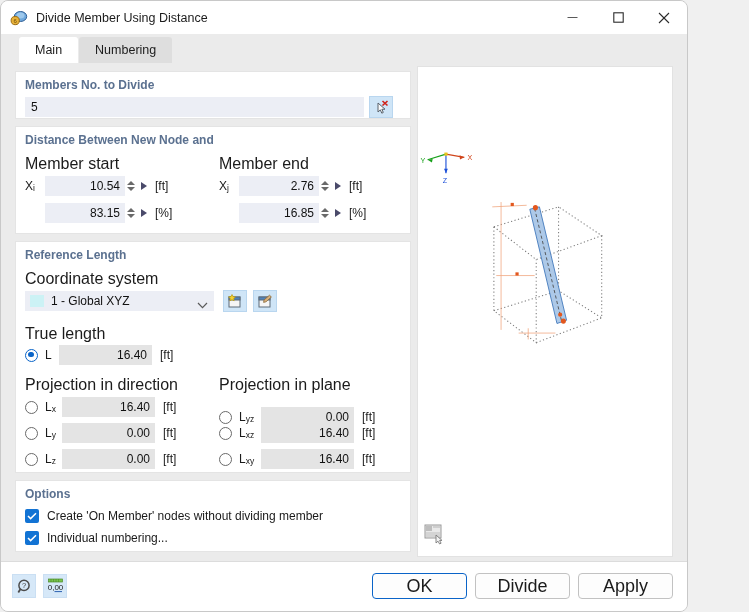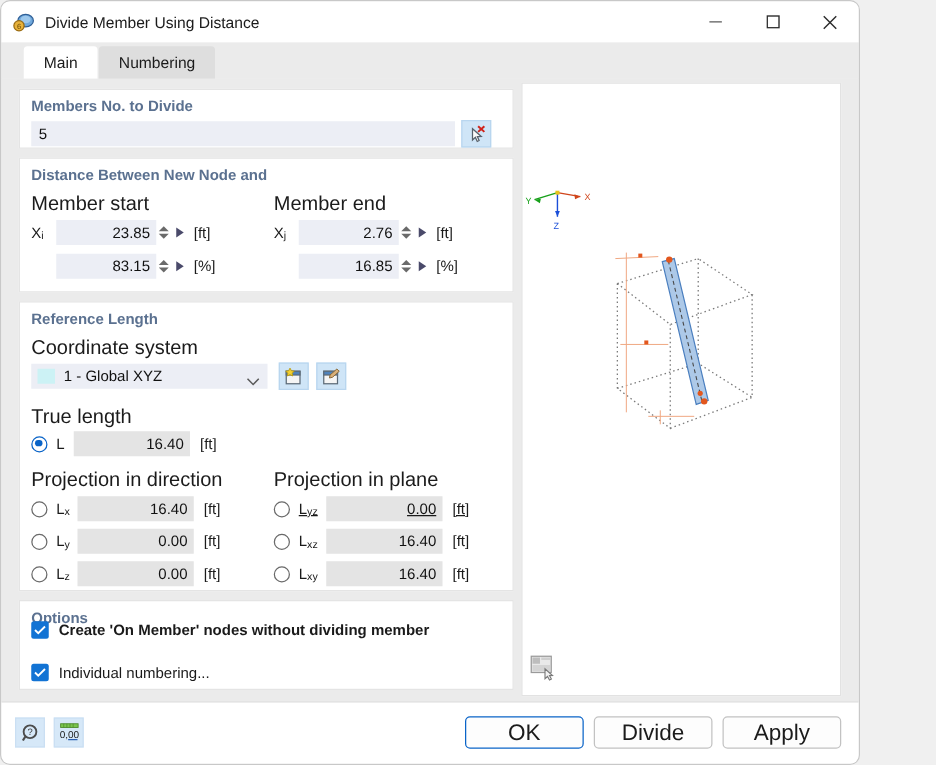--- a/index.html
+++ b/index.html
@@ -150,21 +150,21 @@
         <div class="sec-title">Distance Between New Node and</div>
 
         <div class="sublabel" style="position:absolute;left:9px;top:28px;">Member start</div>
         <div class="sublabel" style="position:absolute;left:203px;top:28px;">Member end</div>
 
         <div style="position:absolute;left:9px;top:49px;display:flex;align-items:center;">
           <span style="width:20px;">
             <span>X</span><sub>i</sub>
           </span>
           <div class="fld num" style="width:80px;">
-            <span>23.85</span>
+            <span>10.54</span>
           </div>
           <span class="spin">
               <i class="up"></i>
               <i class="dn"></i>
             </span>
           <span class="playarr"></span>
           <span class="unit" style="margin-left:8px;">[ft]</span>
         </div>
 
         <div style="position:absolute;left:9px;top:76px;display:flex;align-items:center;">
@@ -278,21 +278,21 @@
           <span class="radio"></span>
           <span style="margin-left:7px;width:17px;">
             <span>L</span><sub>z</sub>
           </span>
           <div class="fld gray num" style="width:93px;">
             <span>0.00</span>
           </div>
           <span class="unit" style="margin-left:8px;">[ft]</span>
         </div>
 
-        <div style="position:absolute;left:203px;top:155px;display:flex;align-items:center;text-decoration:underline;">
+        <div style="position:absolute;left:203px;top:165px;display:flex;align-items:center;">
           <span class="radio"></span>
           <span style="margin-left:7px;width:22px;">
             <span>L</span><sub>yz</sub>
           </span>
           <div class="fld gray num" style="width:93px;">
             <span>0.00</span>
           </div>
           <span class="unit" style="margin-left:8px;">[ft]</span>
         </div>
         <div style="position:absolute;left:203px;top:181px;display:flex;align-items:center;">
@@ -312,21 +312,21 @@
           </span>
           <div class="fld gray num" style="width:93px;">
             <span>16.40</span>
           </div>
           <span class="unit" style="margin-left:8px;">[ft]</span>
         </div>
       </div>
 
       <div class="panel" style="position:absolute;left:0;top:414px;width:396px;height:72px;">
         <div class="sec-title">Options</div>
-        <div style="position:absolute;left:9px;top:16px;display:flex;align-items:center;font-weight:bold;">
+        <div style="position:absolute;left:9px;top:28px;display:flex;align-items:center;">
           <span class="chk">
             <svg width="10" height="8" viewBox="0 0 10 8">
                 <polyline points="1,4 3.6,6.6 9,1.2" fill="none" stroke="#ffffff" stroke-width="1.5"></polyline>
               </svg>
           </span>
           <span style="margin-left:8px;">Create 'On Member' nodes without dividing member</span>
         </div>
         <div style="position:absolute;left:9px;top:50px;display:flex;align-items:center;">
           <span class="chk">
             <svg width="10" height="8" viewBox="0 0 10 8">

